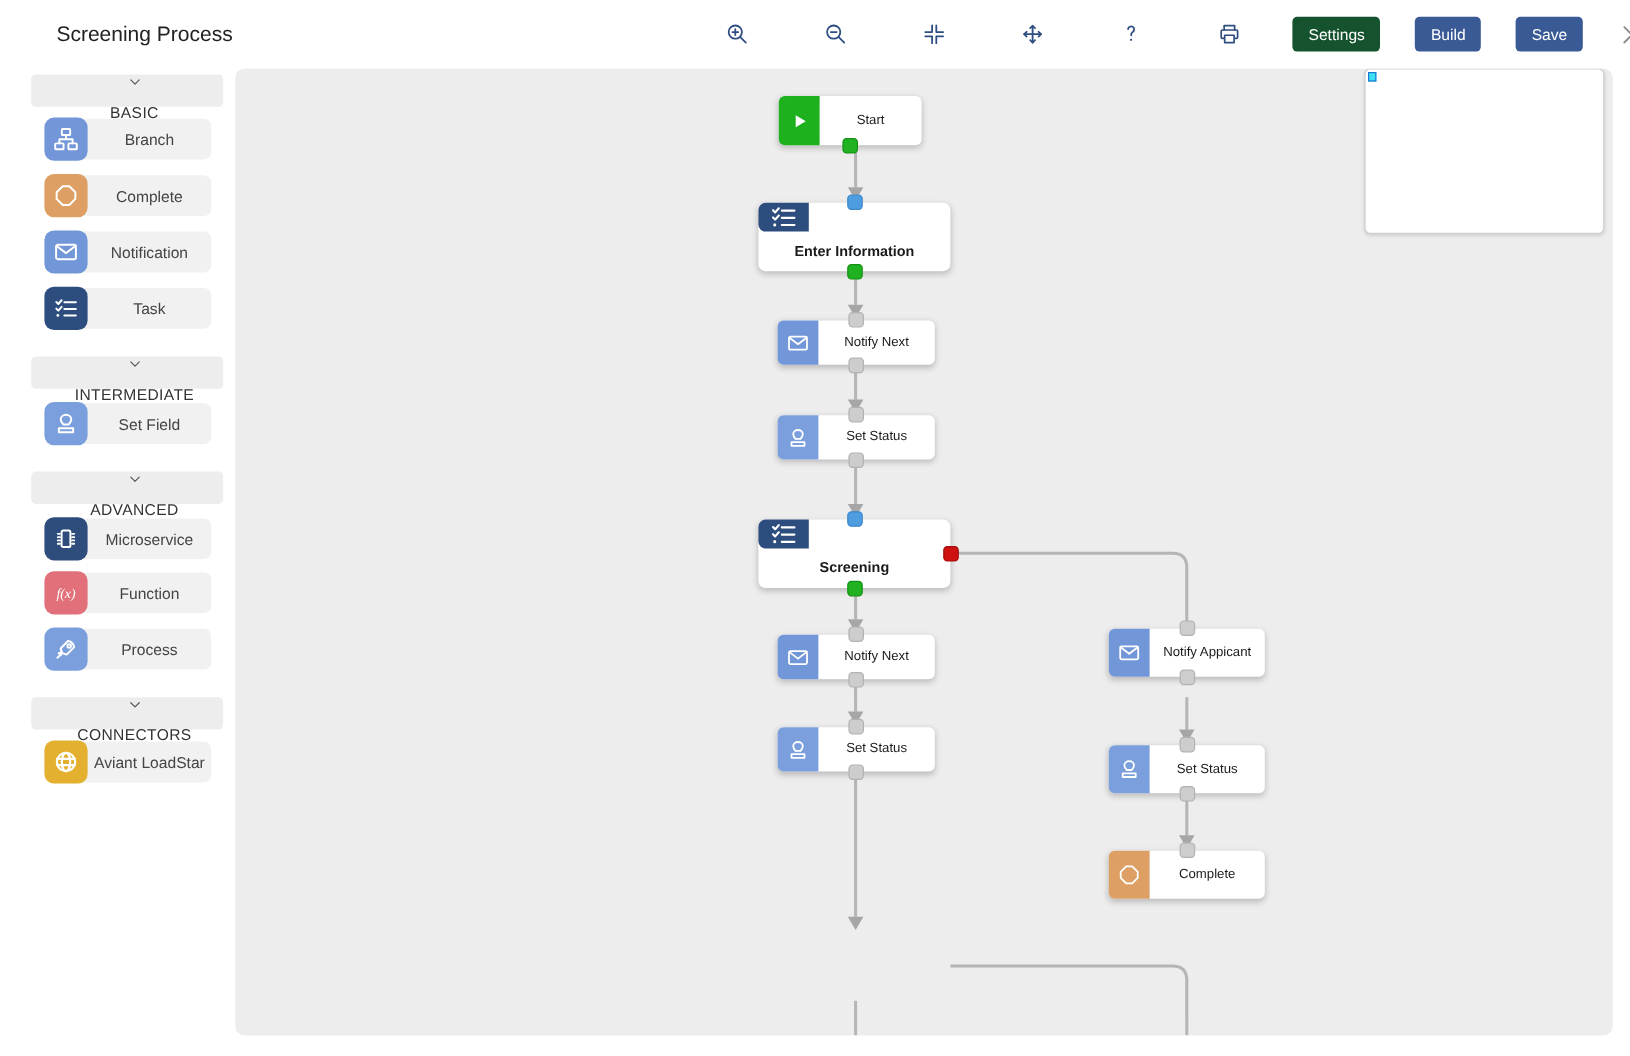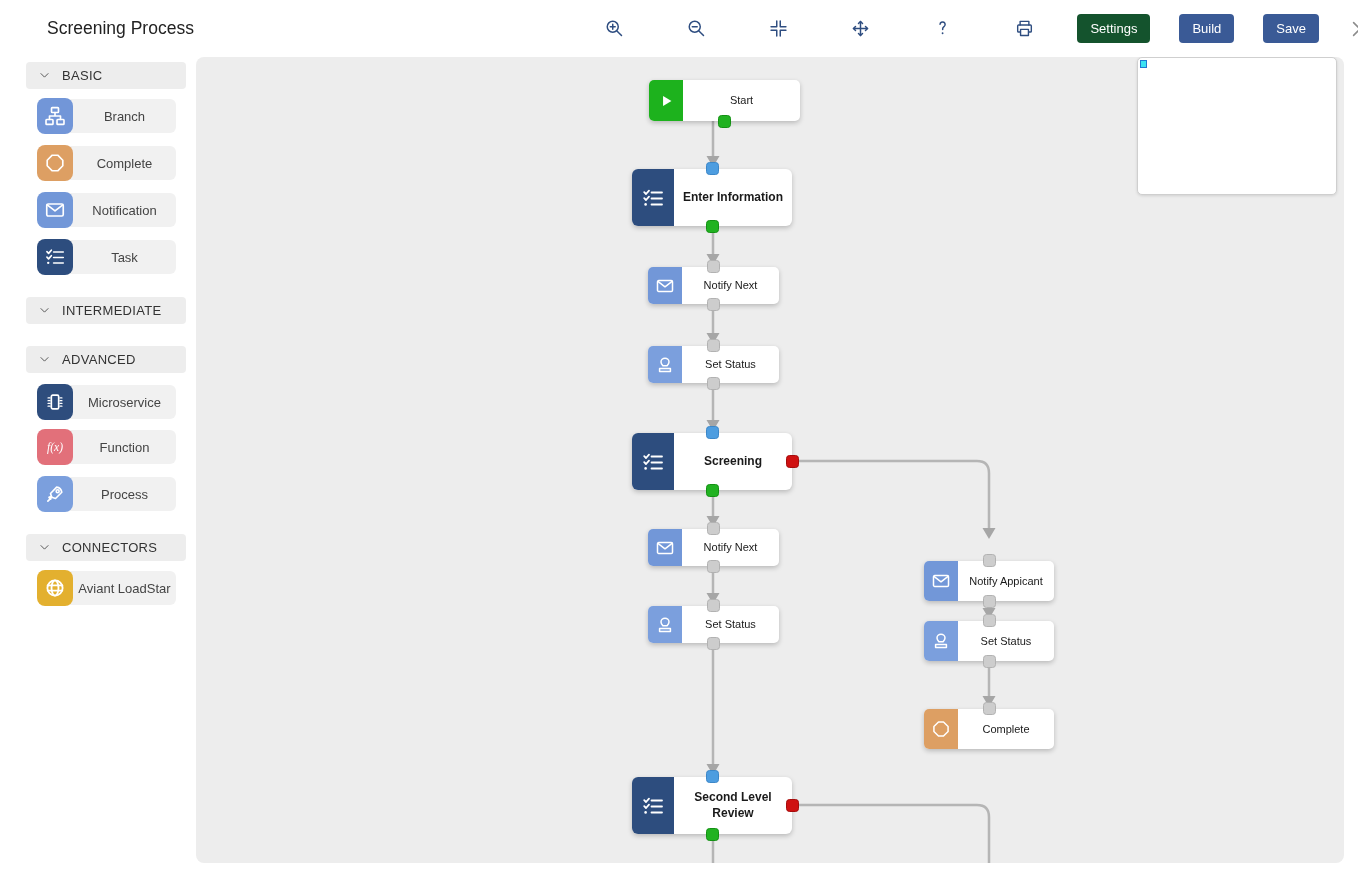--- a/index.html
+++ b/index.html
@@ -20,42 +20,42 @@
   .close-btn { width:30px; height:30px; border:none; background:transparent; cursor:pointer;
     margin-right:12px; color:#8c8c8c; padding:0; }
   .close-btn .icon { width:22px; height:22px; display:block; margin:auto; }
   .icon { display:inline-flex; }
 
   
   .sidebar { position:absolute; left:0; top:57px; width:196px; height:823px;
     background:#fff; overflow:hidden; z-index:5; }
   .section-header { margin:22px 10px 0 26px; width:160px; height:27px; background:#ededed;
     border-radius:4px; display:flex; align-items:center; gap:11px; padding:0 0 0 12px;
-    cursor:pointer; }
+    cursor:pointer;flex-direction:column; }
   .section-header:first-child { margin-top:5px; }
   .section-header .icon { width:13px; height:13px; color:#555; }
   .section-label { font-size:13px; color:#333; letter-spacing:.3px; }
   .pal-item { position:relative; margin:11px 0 0 37px; width:139px; height:36px; cursor:grab; }
   .pal-item.first { margin-top:9px; }
   .pal-pill { position:absolute; left:12px; right:0; top:1px; bottom:1px;
     background:#f1f1f1; border-radius:6px; }
   .pal-icon { position:absolute; left:0; top:0; width:36px; height:36px; border-radius:8px;
     color:#fff; display:flex; align-items:center; justify-content:center; }
   .pal-icon .icon { width:22px; height:22px; }
   .pal-label { position:absolute; left:36px; right:0; top:0; bottom:0; display:flex;
     align-items:center; justify-content:center; font-size:13px; color:#444; }
 
   
   .canvas { position:absolute; left:196px; top:57px; width:1148px; height:806px;
     border-radius:8px; overflow:hidden; }
   .edges { position:absolute; left:0; top:0; pointer-events:none; }
 
   .node { position:absolute; background:#fff; border-radius:5px; display:flex;
     box-shadow:0 2px 5px rgba(0,0,0,.22); z-index:2; }
-  .node.big { border-radius:6px; }
+  .node.big { border-radius:6px;flex-direction:column; }
   .node-icon { flex:none; color:#fff; display:flex; align-items:center; justify-content:center;
     border-radius:5px 0 0 5px; }
   .node .node-icon { width:34px; }
   .node.big .node-icon { width:42px; border-radius:6px 0 0 6px; }
   .node-icon .icon { width:20px; height:20px; }
   .node.big .node-icon .icon { width:24px; height:24px; }
   .node-label { flex:1; display:flex; align-items:center; justify-content:center;
     text-align:center; font-size:11px; font-weight:500; color:#1a1a1a; padding:0 4px;
     line-height:1.3; }
   .node.big .node-label { font-size:12px; font-weight:700; }
@@ -199,20 +199,32 @@
       </div>
       <div class="pal-label">Task</div>
     </div>
     <div class="section-header">
       <span class="icon">
         <svg viewBox="0 0 24 24" fill="none" stroke="currentColor" stroke-width="1.8" stroke-linecap="round" stroke-linejoin="round" style="width:100%;height:100%;display:block">
           <path d="M5.5,8.5 L12,15 L18.5,8.5"></path>
         </svg>
       </span>
       <span class="section-label">INTERMEDIATE</span>
+    </div>
+    <div class="pal-item">
+      <div class="pal-pill"></div>
+      <div class="pal-icon" style="background: rgb(123, 159, 221);">
+        <span class="icon">
+          <svg viewBox="0 0 24 24" fill="none" stroke="currentColor" stroke-width="1.8" stroke-linecap="round" stroke-linejoin="round" style="width:100%;height:100%;display:block">
+            <path d="M9.5,12.8 C8,11 7.2,9.7 7.2,8.3 a4.8,4.3 0 0 1 9.6,0 C16.8,9.7 16,11 14.5,12.8 Z"></path>
+            <path d="M5.5,16.2 h13 v3.6 h-13 z"></path>
+          </svg>
+        </span>
+      </div>
+      <div class="pal-label">Set Field</div>
     </div>
     <div class="section-header">
       <span class="icon">
         <svg viewBox="0 0 24 24" fill="none" stroke="currentColor" stroke-width="1.8" stroke-linecap="round" stroke-linejoin="round" style="width:100%;height:100%;display:block">
           <path d="M5.5,8.5 L12,15 L18.5,8.5"></path>
         </svg>
       </span>
       <span class="section-label">ADVANCED</span>
     </div>
     <div class="pal-item">
@@ -295,21 +307,21 @@
       <path d="M793,524 L793,551" fill="none" stroke="#b5b5b5" stroke-width="2.5"></path>
       <polygon points="786.5,551 799.5,551 793,562" fill="#a6a6a6"></polygon>
       <path d="M793,604 L793,639" fill="none" stroke="#b5b5b5" stroke-width="2.5"></path>
       <polygon points="786.5,639 799.5,639 793,650" fill="#a6a6a6"></polygon>
       <path d="M596,748 L781,748 Q793,748 793,760 L793,806" fill="none" stroke="#b5b5b5" stroke-width="2.5"></path>
       <path d="M517,777 L517,806" fill="none" stroke="#b5b5b5" stroke-width="2.5"></path>
     </svg>
   <div class="minimap" id="minimap" style="left: 941px; top: 0px; width: 200px; height: 138px;">
     <div class="minimap-viewport" id="minimap-viewport" style="left: 2px; top: 2px; width: 7px; height: 8px; background: rgb(58, 226, 242); border: 1px solid rgb(31, 120, 209);"></div>
   </div>
-<div class="node" style="left: 453px; top: 23px; width: 151px; height: 41px;">
+<div class="node" style="left: 453px; top: 23px; width: 119px; height: 41px;">
       <div class="node-icon" style="background: rgb(29, 178, 29);">
         <span class="icon">
           <svg viewBox="0 0 24 24" fill="none" stroke="currentColor" stroke-width="1.8" stroke-linecap="round" stroke-linejoin="round" style="width:100%;height:100%;display:block">
             <polygon points="8.5,6 8.5,18 18.5,12" fill="currentColor" stroke="none"></polygon>
           </svg>
         </span>
       </div>
       <div class="node-label">Start</div>
       <div class="port bottom" style="background: rgb(33, 178, 33); border-color: rgb(20, 145, 20);"></div>
     </div>
@@ -389,37 +401,21 @@
           <svg viewBox="0 0 24 24" fill="none" stroke="currentColor" stroke-width="1.8" stroke-linecap="round" stroke-linejoin="round" style="width:100%;height:100%;display:block">
             <path d="M9.5,12.8 C8,11 7.2,9.7 7.2,8.3 a4.8,4.3 0 0 1 9.6,0 C16.8,9.7 16,11 14.5,12.8 Z"></path>
             <path d="M5.5,16.2 h13 v3.6 h-13 z"></path>
           </svg>
         </span>
       </div>
       <div class="node-label">Set Status</div>
       <div class="port top" style="background: rgb(205, 205, 205); border-color: rgb(178, 178, 178);"></div>
       <div class="port bottom" style="background: rgb(205, 205, 205); border-color: rgb(178, 178, 178);"></div>
     </div>
-    <div class="node big" style="left: 436px; top: 720px; width: 160px; height: 57px;">
-      <div class="node-icon" style="background: rgb(45, 77, 126);">
-        <span class="icon">
-          <svg viewBox="0 0 24 24" fill="none" stroke="currentColor" stroke-width="1.8" stroke-linecap="round" stroke-linejoin="round" style="width:100%;height:100%;display:block">
-            <path d="M3.2,6.2 l1.8,1.8 3,-3.4"></path>
-            <path d="M3.2,12.2 l1.8,1.8 3,-3.4"></path>
-            <circle cx="4.6" cy="18.4" r="1.3" fill="currentColor" stroke="none"></circle>
-            <path d="M10.5,6.5 H21 M10.5,12.5 H21 M10.5,18.5 H21"></path>
-          </svg>
-        </span>
-      </div>
-      <div class="node-label">Second Level Review</div>
-      <div class="port top" style="background: rgb(77, 157, 224); border-color: rgb(60, 135, 200);"></div>
-      <div class="port bottom" style="background: rgb(33, 178, 33); border-color: rgb(20, 145, 20);"></div>
-      <div class="port right" style="background: rgb(207, 17, 17); border-color: rgb(165, 13, 13);"></div>
-    </div>
-    <div class="node" style="left: 728px; top: 504px; width: 130px; height: 40px;">
+    <div class="node" style="left: 728px; top: 467px; width: 130px; height: 40px;">
       <div class="node-icon" style="background: rgb(114, 151, 216);">
         <span class="icon">
           <svg viewBox="0 0 24 24" fill="none" stroke="currentColor" stroke-width="1.8" stroke-linecap="round" stroke-linejoin="round" style="width:100%;height:100%;display:block">
             <rect x="3" y="5.5" width="18" height="13" rx="1.5"></rect>
             <path d="M3.5,6.5 L12,13 L20.5,6.5"></path>
           </svg>
         </span>
       </div>
       <div class="node-label">Notify Appicant</div>
       <div class="port top" style="background: rgb(205, 205, 205); border-color: rgb(178, 178, 178);"></div>

